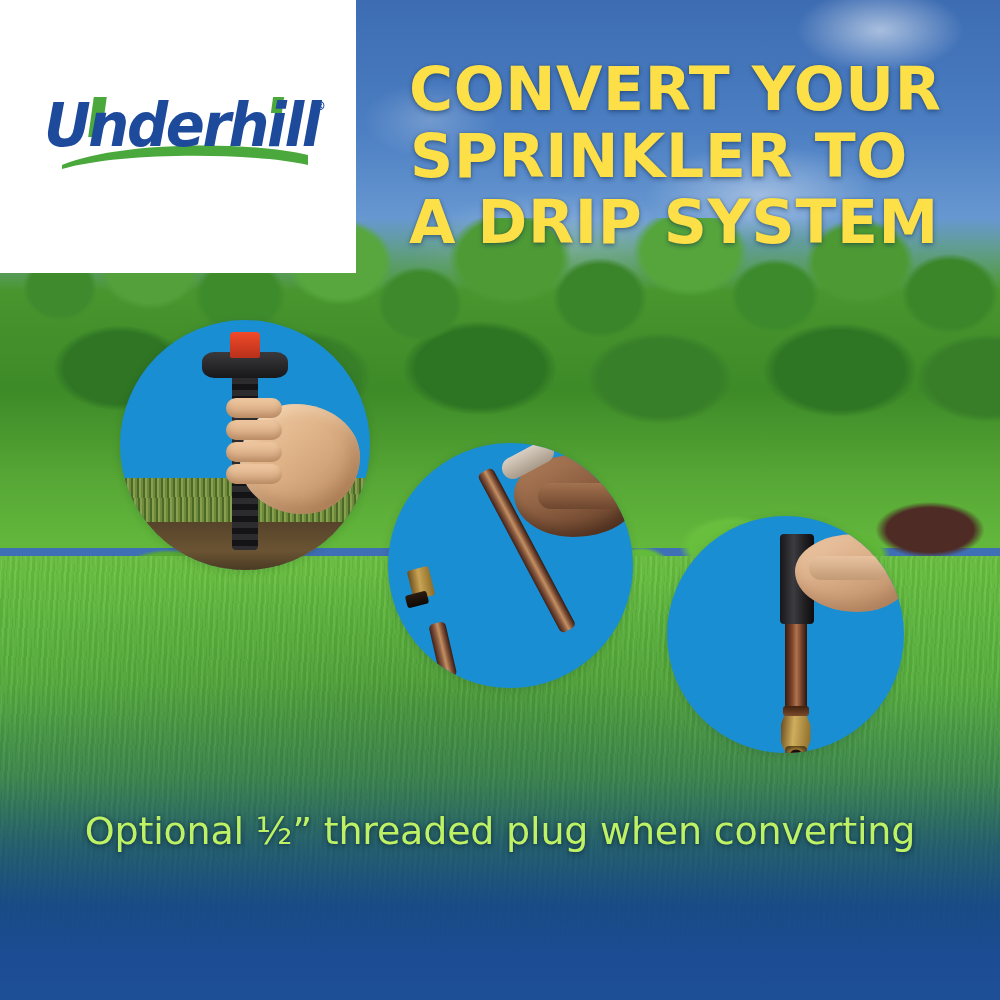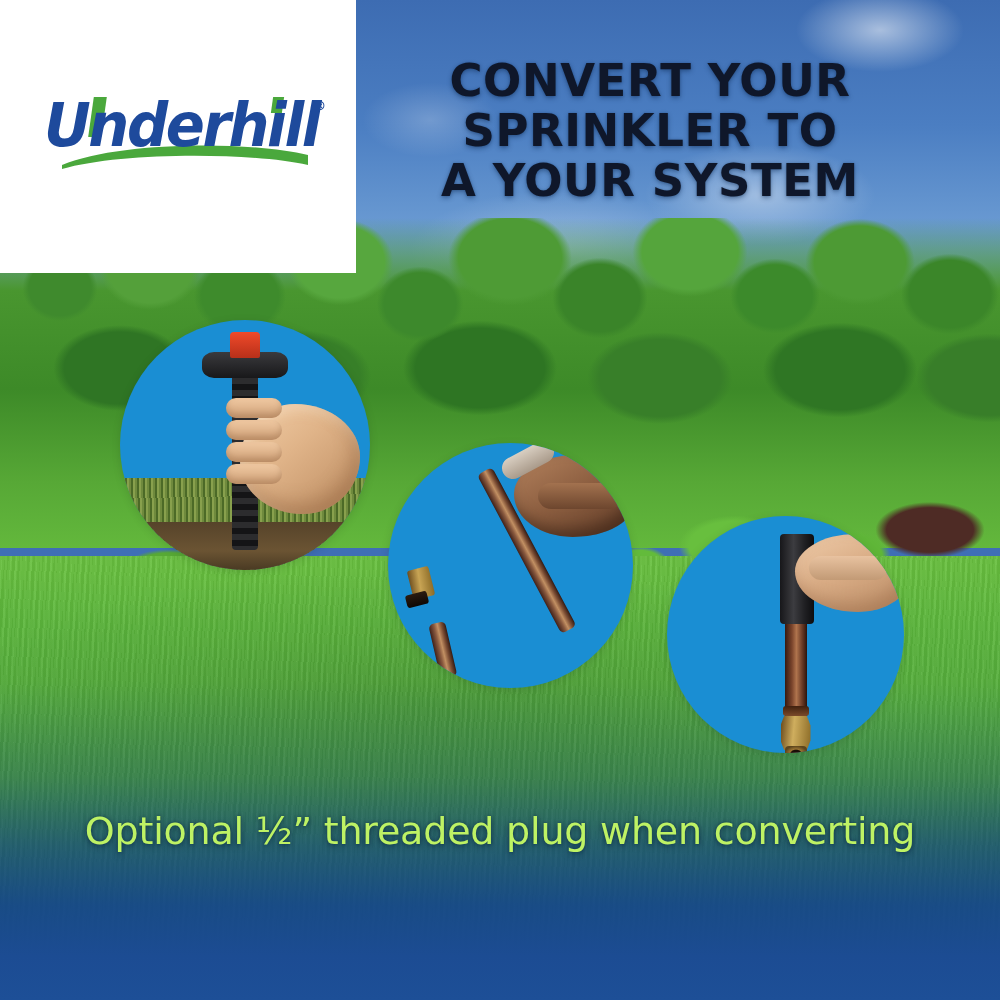--- a/index.html
+++ b/index.html
@@ -130,25 +130,25 @@
   }
   .logo-swoosh svg{ display:block; width:100%; height:100%; }
   .logo-reg{
     position:absolute; right:-14px; top:4px;
     font-size:12px; color:#1e4a9c; font-weight:bold;
     font-family:"DejaVu Sans", sans-serif;
   }
 
   
   .headline{
-    position:absolute; left:400px; top:56px; width:500px;
-    text-align:center; color:#0f172a;
+    position:absolute; left:409px; top:56px; width:500px;
+    text-align:center; color:#fde047;
     font-family:"DejaVu Sans", sans-serif;
     font-weight:bold;
-    font-size:45px; line-height:1.11;
+    font-size:60px; line-height:1.11;
     letter-spacing:.6px;
     text-shadow:0 2px 5px rgba(12,40,80,.45), 0 0 2px rgba(12,40,80,.30);
   }
   .headline .ln{ display:block; white-space:nowrap; }
 
   
   .bubble{
     position:absolute; border-radius:50%;
     background:#1a8ed3;
     overflow:hidden;
@@ -336,21 +336,21 @@
         </svg>
       </div>
       <div class="logo-text">Underhill</div>
       <div class="logo-reg">®</div>
     </div>
   </div>
 
   <div class="headline">
     <span class="ln">CONVERT YOUR</span>
     <span class="ln">SPRINKLER TO</span>
-    <span class="ln">A YOUR SYSTEM</span>
+    <span class="ln">A DRIP SYSTEM</span>
   </div>
 
   <div class="bubble b1">
     <div class="b1-turf"></div>
     <div class="b1-riser"></div>
     <div class="b1-collar"></div>
     <div class="b1-cap"></div>
     <div class="b1-hand"></div>
     <div class="b1-finger b1-f1"></div>
     <div class="b1-finger b1-f2"></div>

